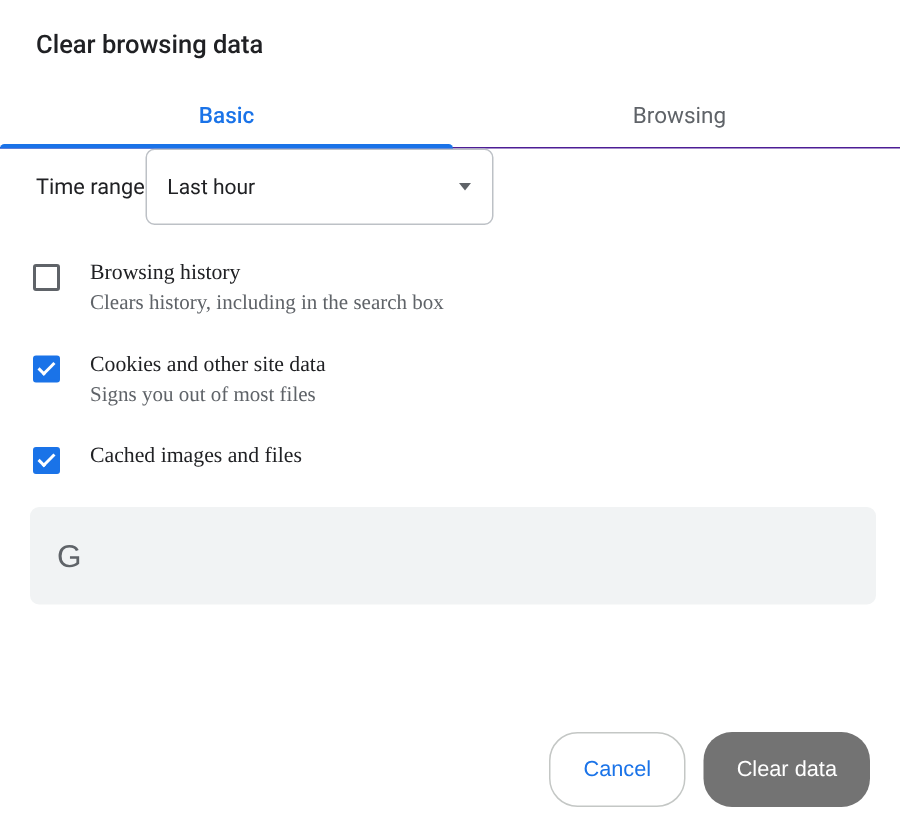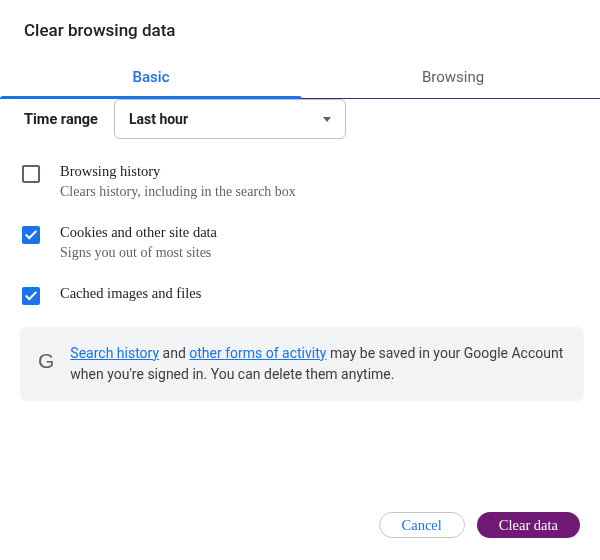--- a/index.html
+++ b/index.html
@@ -41,32 +41,30 @@
       content: "";
       position: absolute;
       left: 0; right: 0; bottom: -1px;
       height: 3px;
       background: #1a73e8;
       border-radius: 3px 3px 0 0;
     }
     .time-row {
       display: flex;
       align-items: center;
-      gap: 16px;
       margin-bottom: 24px;
       padding-left: 4px;
-      font-weight: bold;
     }
     .time-label { font-size: 14.5px; }
     .select {
       display: flex;
       align-items: center;
       justify-content: space-between;
       width: 232px;
-      height: 40px;
+      height: 51px;
       border: 1px solid #bdc1c6;
       border-radius: 6px;
       padding: 0 14px;
       font-size: 14px;
       cursor: pointer;
       background: #fff;
     }
     .dropdown-arrow {
       width: 0; height: 0;
       border-left: 4px solid transparent;
@@ -140,36 +138,35 @@
       cursor: pointer;
     }
     .footer {
       position: absolute;
       right: 20px;
       bottom: 22px;
       display: flex;
       gap: 12px;
     }
     .btn {
-      height: 26px;
+      height: 50px;
       padding: 0 22px;
       border-radius: 19px;
       font-size: 14.5px;
       font-weight: 500;
       cursor: pointer;
       border: none;
-      font-family: Liberation Serif, serif;
     }
     .btn-cancel {
       background: #fff;
       color: #1a73e8;
       border: 1px solid #c4c7c5;
     }
     .btn-primary {
-      background: #701a75;
+      background: #737373;
       color: #fff;
     }
   </style>
 </head>
 <body>
 
 <div class="dialog">
   <div class="title">Clear browsing data</div>
 
   <div class="tabs">
@@ -190,35 +187,32 @@
       <div class="checkbox"></div>
       <div class="option-text">
         <div class="option-title">Browsing history</div>
         <div class="option-desc">Clears history, including in the search box</div>
       </div>
     </div>
     <div class="option">
       <div class="checkbox checked"></div>
       <div class="option-text">
         <div class="option-title">Cookies and other site data</div>
-        <div class="option-desc">Signs you out of most sites</div>
+        <div class="option-desc">Signs you out of most files</div>
       </div>
     </div>
     <div class="option">
       <div class="checkbox checked"></div>
       <div class="option-text">
         <div class="option-title">Cached images and files</div>
       </div>
     </div>
   </div>
 
   <div class="info-box">
     <div class="g-logo">G</div>
-    <div>
-      <span class="info-link">Search history</span><span> and </span><span class="info-link">other forms of activity</span><span> may be saved in your Google Account when you're signed in. You can delete them anytime.</span>
-    </div>
   </div>
 </div>
 
 <div class="footer">
   <button class="btn btn-cancel">Cancel</button>
   <button class="btn btn-primary">Clear data</button>
 </div>
 
 </body></html>

